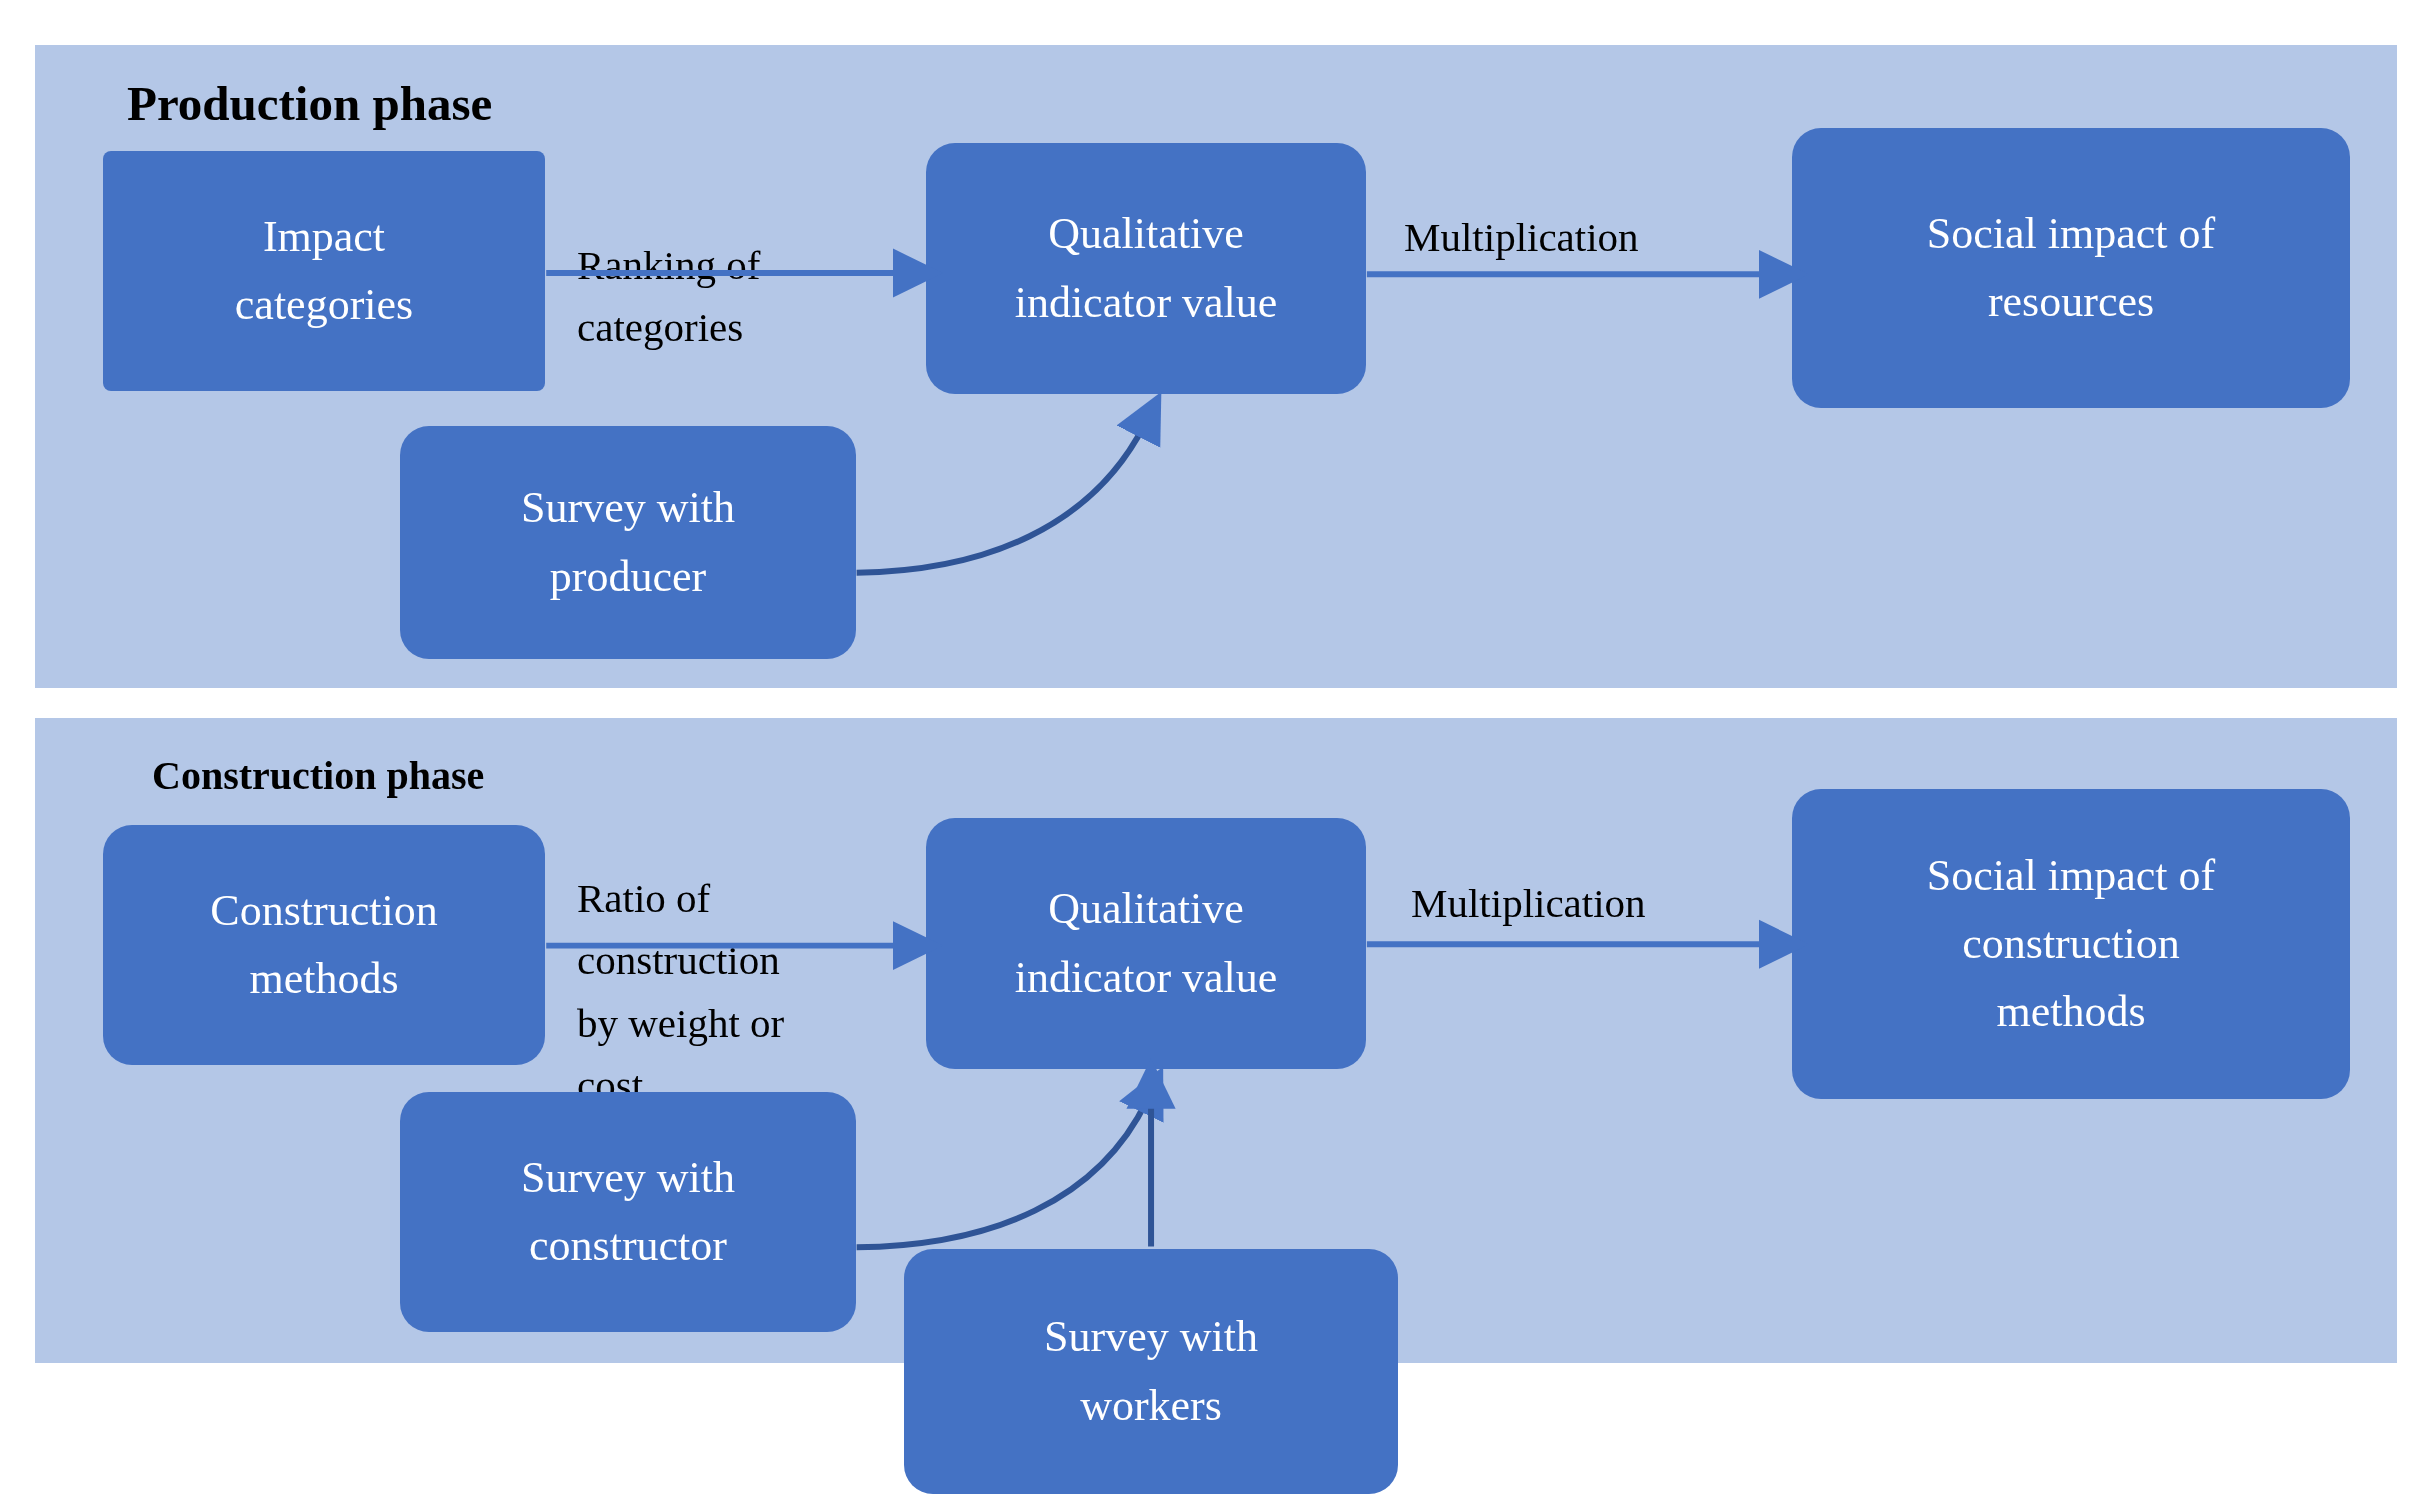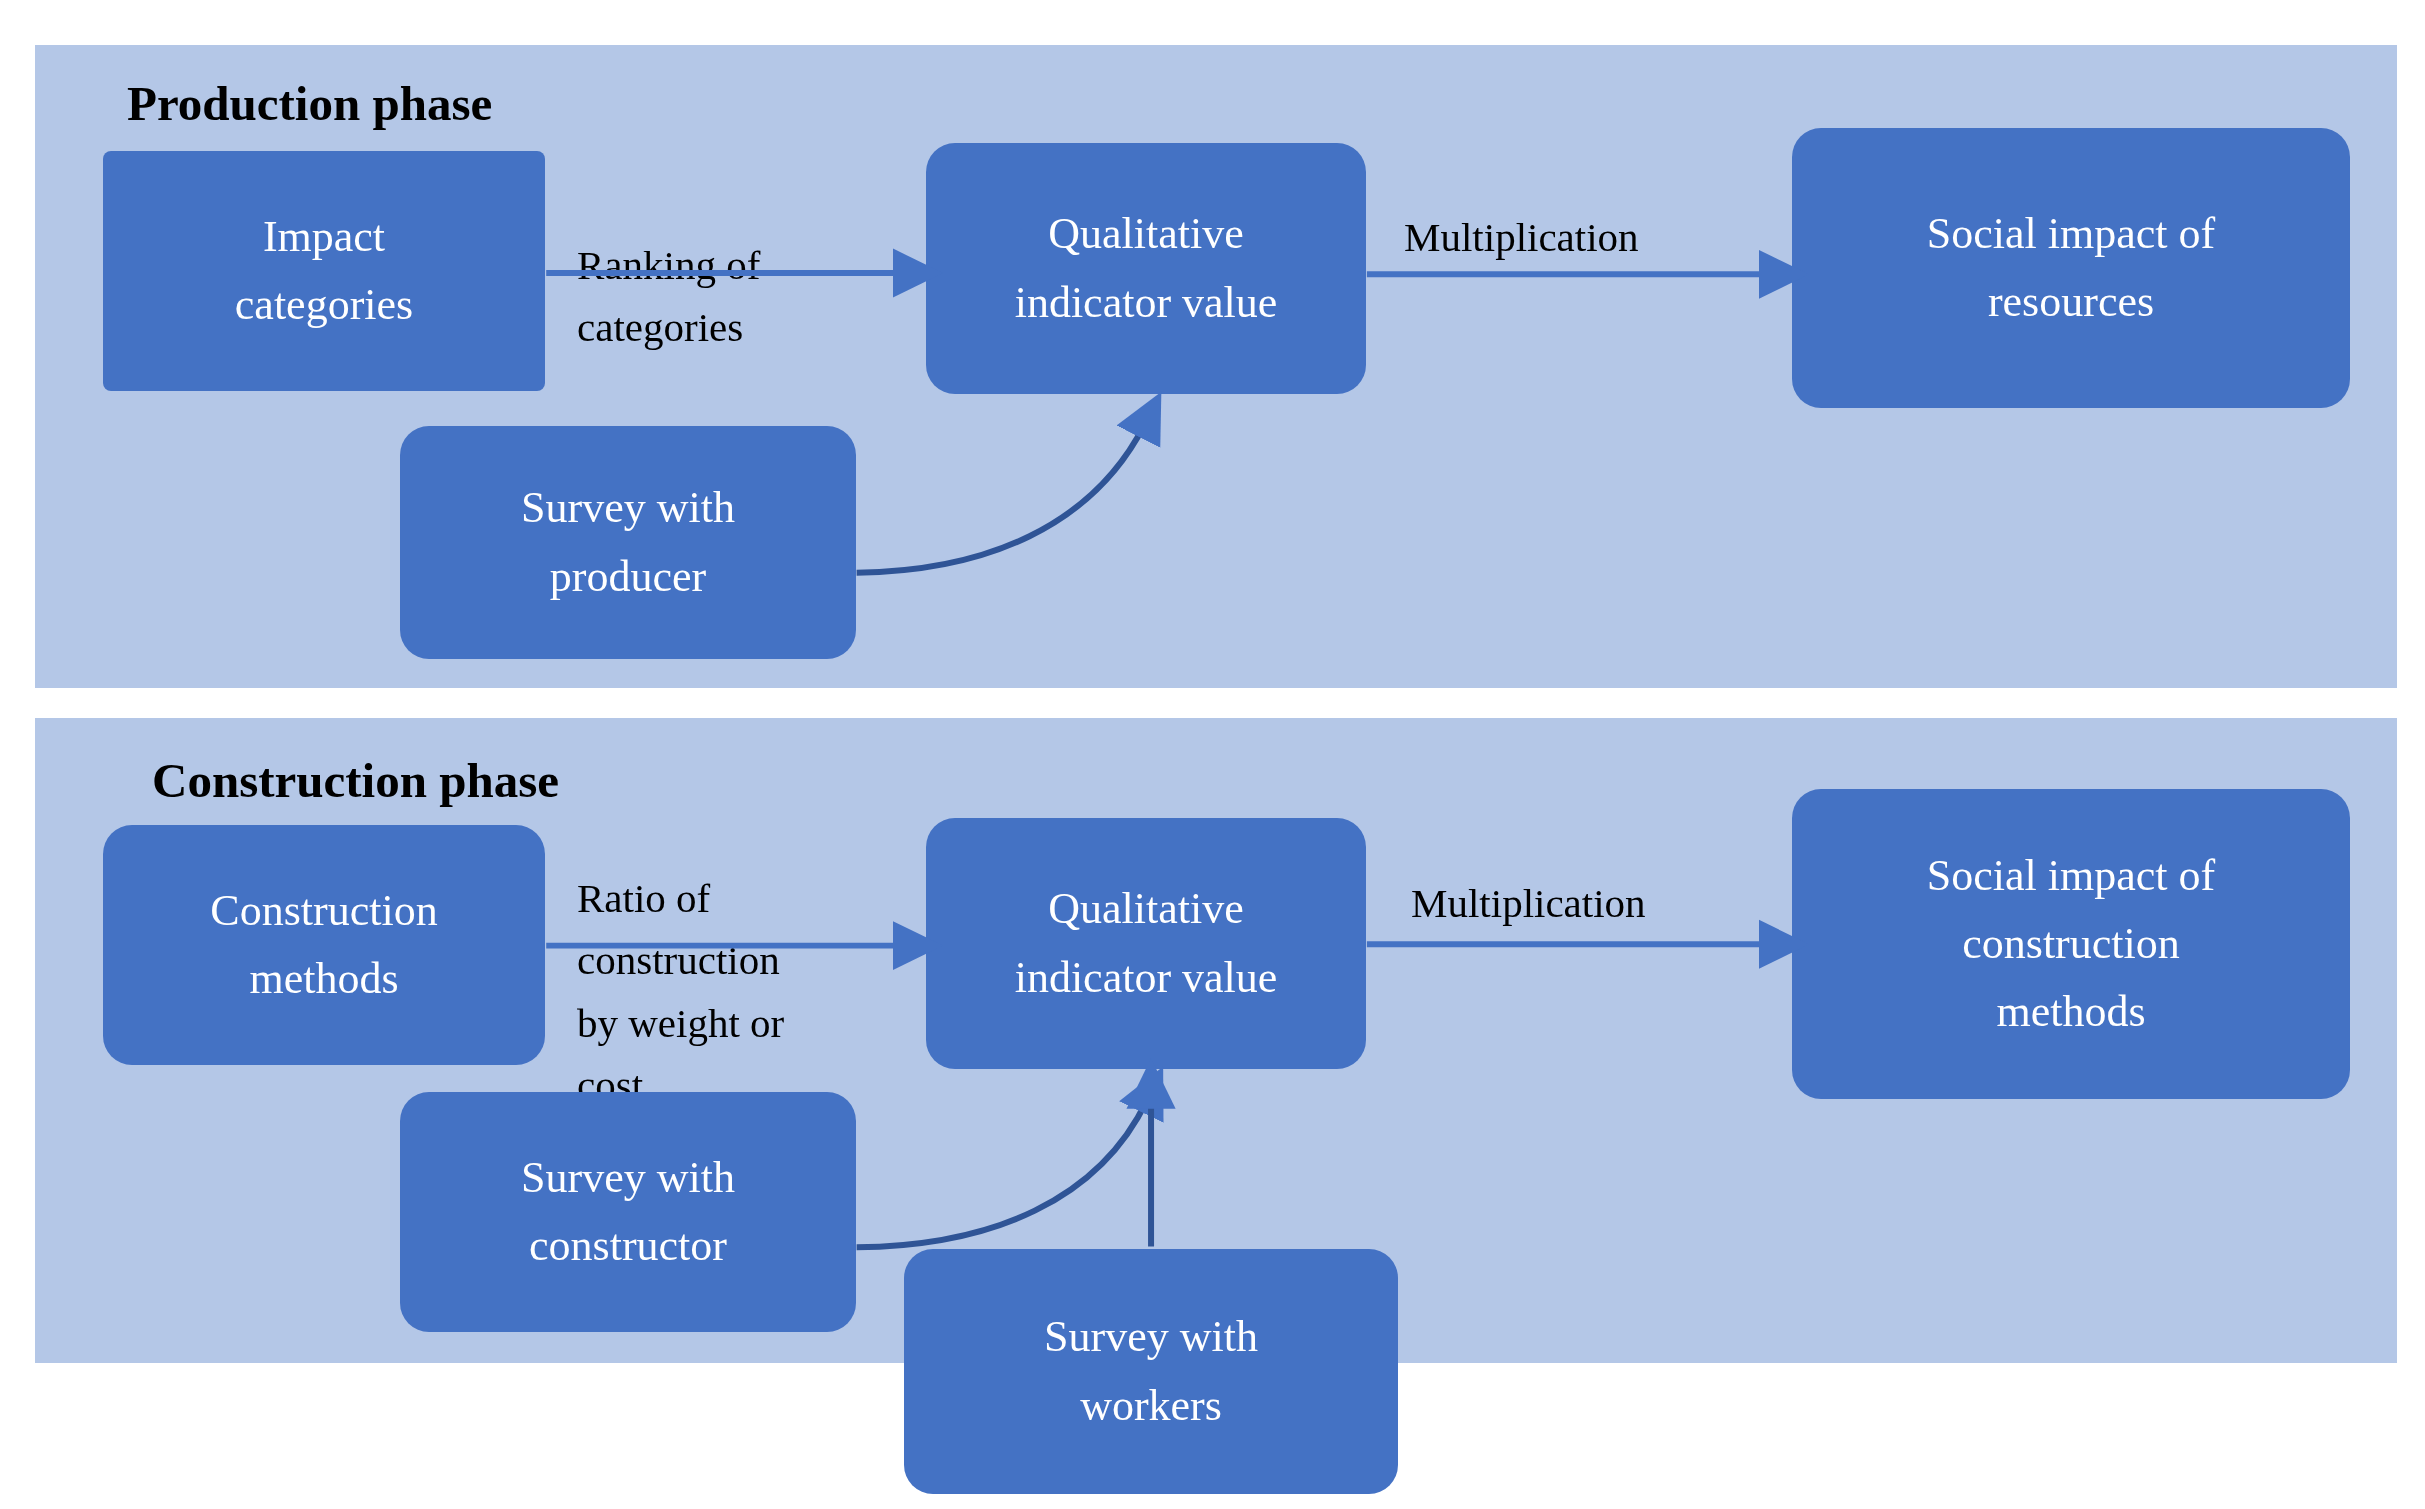--- a/index.html
+++ b/index.html
@@ -102,21 +102,21 @@
 
   <div class="edge-label" style="left:1404px; top:206px; width:506px; font-size:41px; white-space:nowrap;">Multiplication</div>
 
   <div class="node" style="left:1792px; top:128px; width:558px; height:280px; font-size:44px;">
     <span class="node-label" style="white-space:pre-line;">Social impact of
 resources</span>
   </div>
 
   <div class="panel" style="left:35px; top:718px; width:2362px; height:645px;"></div>
 
-  <div class="panel-title" style="left:152px; top:756px; font-size:49px;">Construction phase</div>
+  <div class="panel-title" style="left:152px; top:756px; font-size:40px;">Construction phase</div>
 
   <div class="node" style="left:103px; top:825px; width:442px; height:240px; font-size:44px;">
     <span class="node-label" style="white-space:pre-line;">Construction
 methods</span>
   </div>
 
   <div class="edge-label" style="left:577px; top:844px; width:320px; font-size:41px;margin-top:23px;">Ratio of
 construction
 by weight or
 cost</div>

